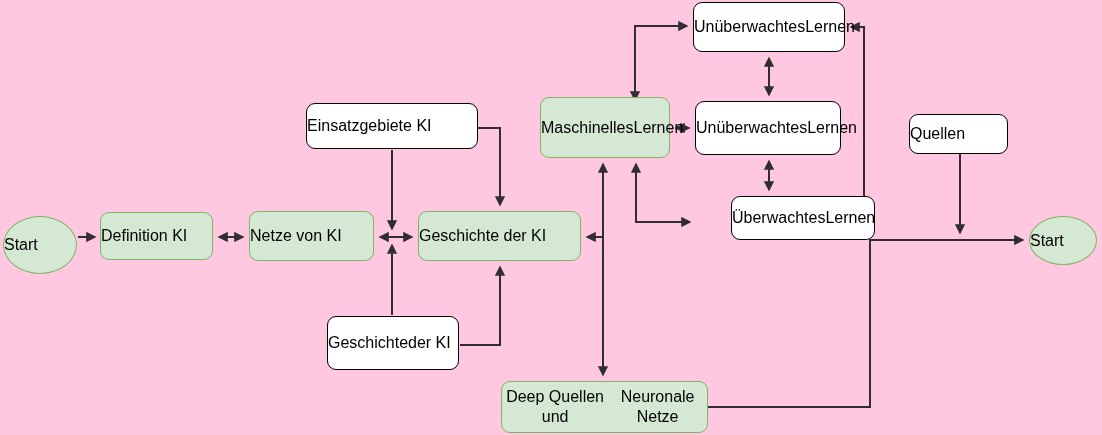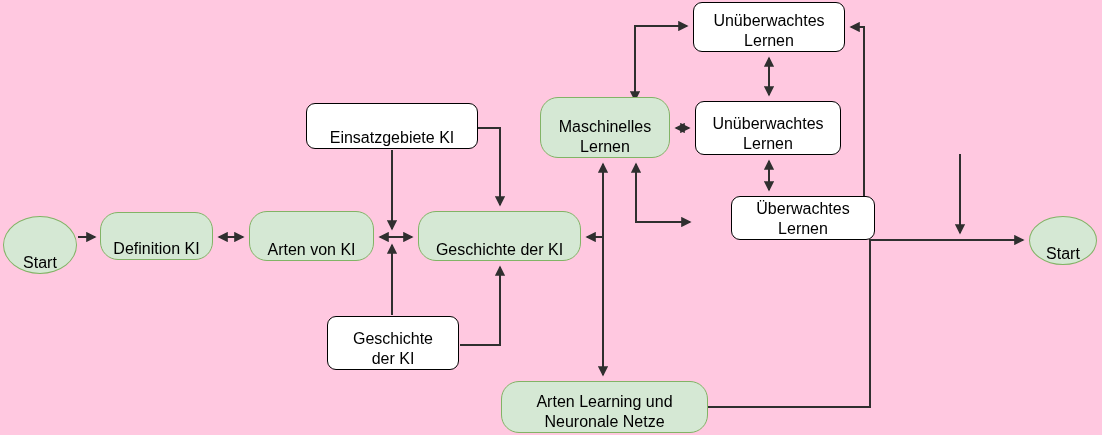--- a/index.html
+++ b/index.html
@@ -9,28 +9,28 @@
     background: var(--bg, #ffc8e0);
     font-family:"Liberation Sans", sans-serif;
     font-size:16px; color:#000;
     overflow:hidden;
   }
   .edges { position:absolute; left:0; top:0; }
   .edges path.edge { stroke: var(--edge, #2f2f2f); stroke-width:2; fill:none; }
   .edges .head { fill: var(--edge, #2f2f2f); stroke:none; }
   .node {
     position:absolute; box-sizing:border-box;
-    display:flex; flex-direction:column;
-    align-items:center; justify-content:flex-end;
+    display:flex; flex-direction:row;
+    align-items:center; justify-content:flex-start;
     text-align:center; line-height:1.25;
   }
   .node.topic {
     background: var(--topic-fill, #d5e8d4);
     border:1.4px solid var(--topic-stroke, #82b366);
-    border-radius:18px;
+    border-radius:9px;
   }
   .node.plain {
     background: var(--plain-fill, #ffffff);
     border:1.5px solid var(--plain-stroke, #000000);
     border-radius:9px;
   }
   .node.ellipse { border-radius:50%; }
   .node span { display:block; }
 </style>
 </head>
@@ -69,21 +69,21 @@
 
   <div class="node topic ellipse" style="left:3px; top:216px; width:74px; height:58px">
     <span>Start</span>
   </div>
 
   <div class="node topic" style="left:100px; top:212px; width:113px; height:48px">
     <span>Definition KI</span>
   </div>
 
   <div class="node topic" style="left:249px; top:211px; width:125px; height:50px">
-    <span>Arten von KI</span>
+    <span>Netze von KI</span>
   </div>
 
   <div class="node plain" style="left:306px; top:103px; width:172px; height:46px">
     <span>Einsatzgebiete KI</span>
   </div>
 
   <div class="node topic" style="left:418px; top:211px; width:163px; height:50px">
     <span>Geschichte der KI</span>
   </div>
 
@@ -106,22 +106,25 @@
     <span>Unüberwachtes</span>
     <span>Lernen</span>
   </div>
 
   <div class="node plain" style="left:731px; top:196px; width:144px; height:44px">
     <span>Überwachtes</span>
     <span>Lernen</span>
   </div>
 
   <div class="node topic" style="left:501px; top:381px; width:207px; height:52px">
-    <span>Arten Learning und</span>
+    <span>Deep Quellen und</span>
     <span>Neuronale Netze</span>
   </div>
 
+  <div class="node plain" style="left:909px; top:114px; width:99px; height:40px">
+    <span>Quellen</span>
+  </div>
 
   <div class="node topic ellipse" style="left:1029px; top:216px; width:68px; height:49px">
     <span>Start</span>
   </div>
 
 </div>
 
 </body></html>

